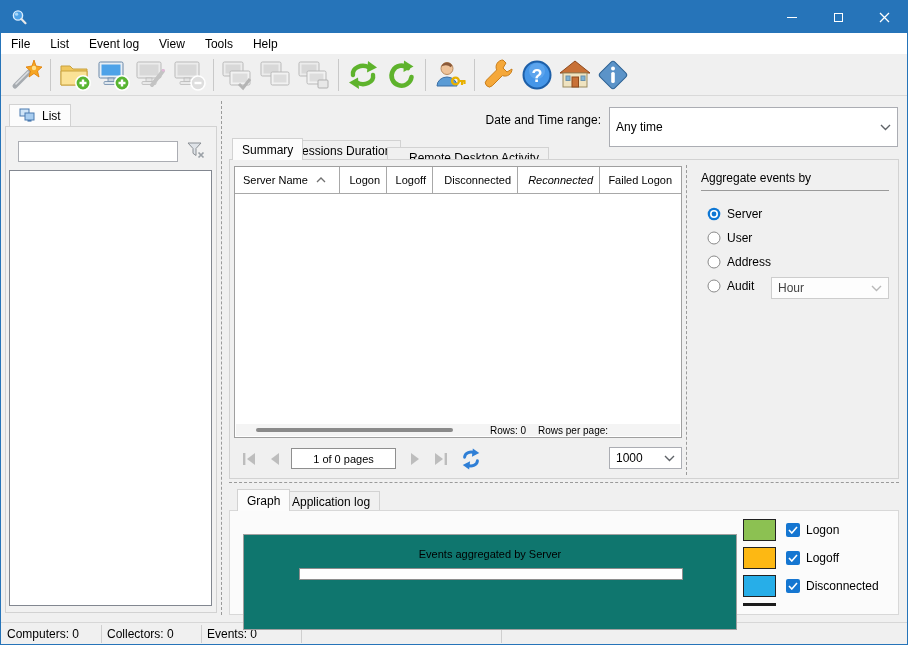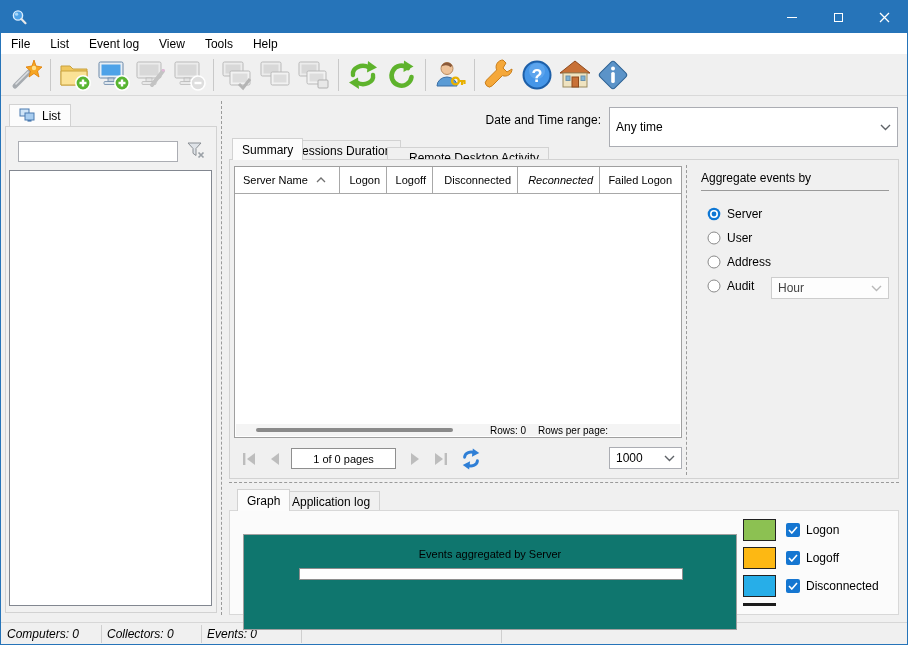--- a/index.html
+++ b/index.html
@@ -76,21 +76,21 @@
   .graph-title { text-align:center; margin-top:13px; font-size:11px; }
   .graph-emptybar { position:absolute; left:55px; top:33px; width:384px; height:12px;
     background:#fff; border:1px solid #8e8e8e; }
   .legend-row { position:absolute; display:flex; align-items:center; }
   .swatch { width:33px; height:22px; border:1px solid #222; flex:none; }
   .chk { width:14px; height:14px; background:#1576d1; border-radius:2px; margin:0 6px 0 10px;
     display:flex; align-items:center; justify-content:center; flex:none; }
   .swatch-clip { position:absolute; left:13px; width:33px; height:3px; background:#1c1c1c; }
   
   .statusbar { position:absolute; left:0; top:621px; width:100%; height:23px;
-    background:#f0f0f0; border-top:1px solid #d7d7d7;font-style:italic; }
+    background:#f0f0f0; border-top:1px solid #d7d7d7; }
   .statuscell { position:absolute; top:4px; font-size:12px; }
   .statussep { position:absolute; top:2px; width:1px; height:18px; background:#cfcfcf; }
   .datelabel { position:absolute; left:430px; top:112px; width:170px; text-align:right; }
 </style>
 </head>
 <body>
 
 <div class="window">
 
   <div class="titlebar">

